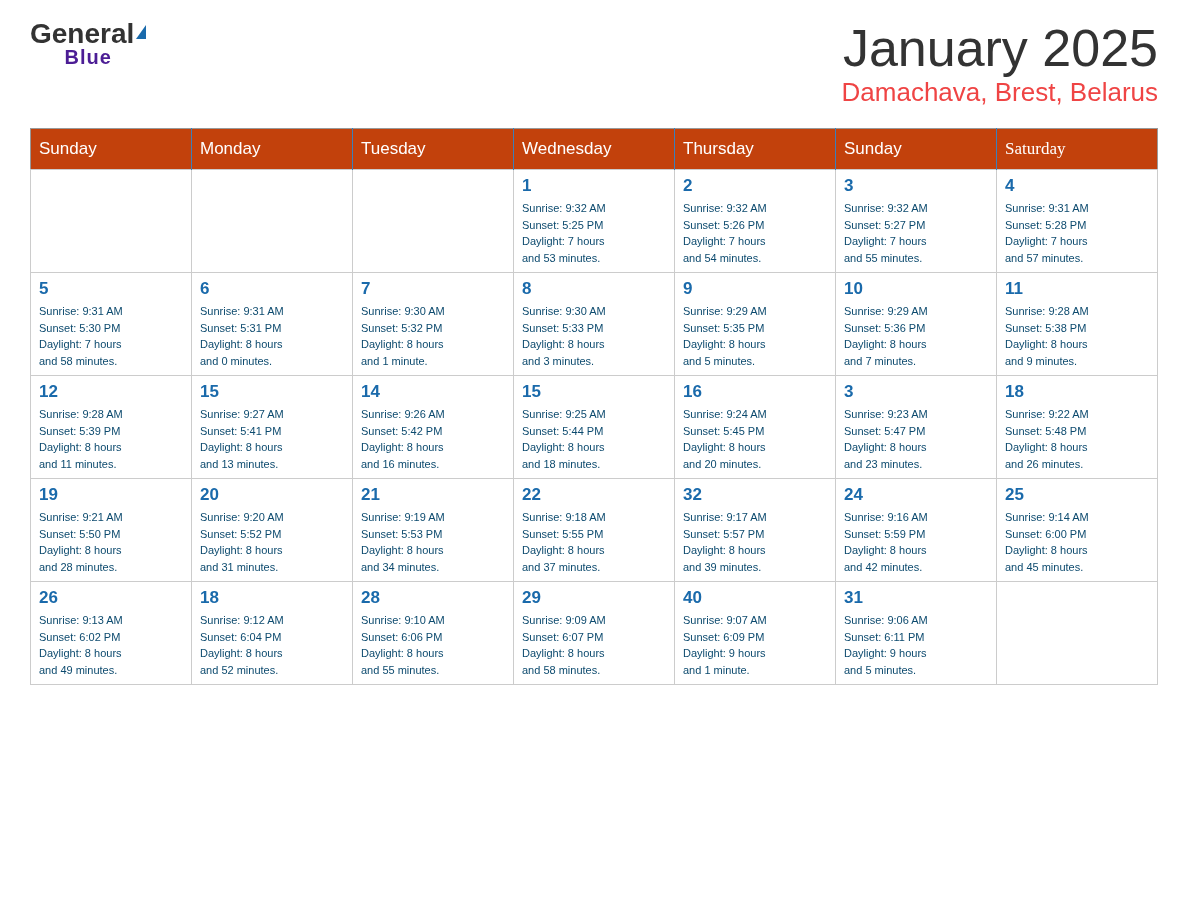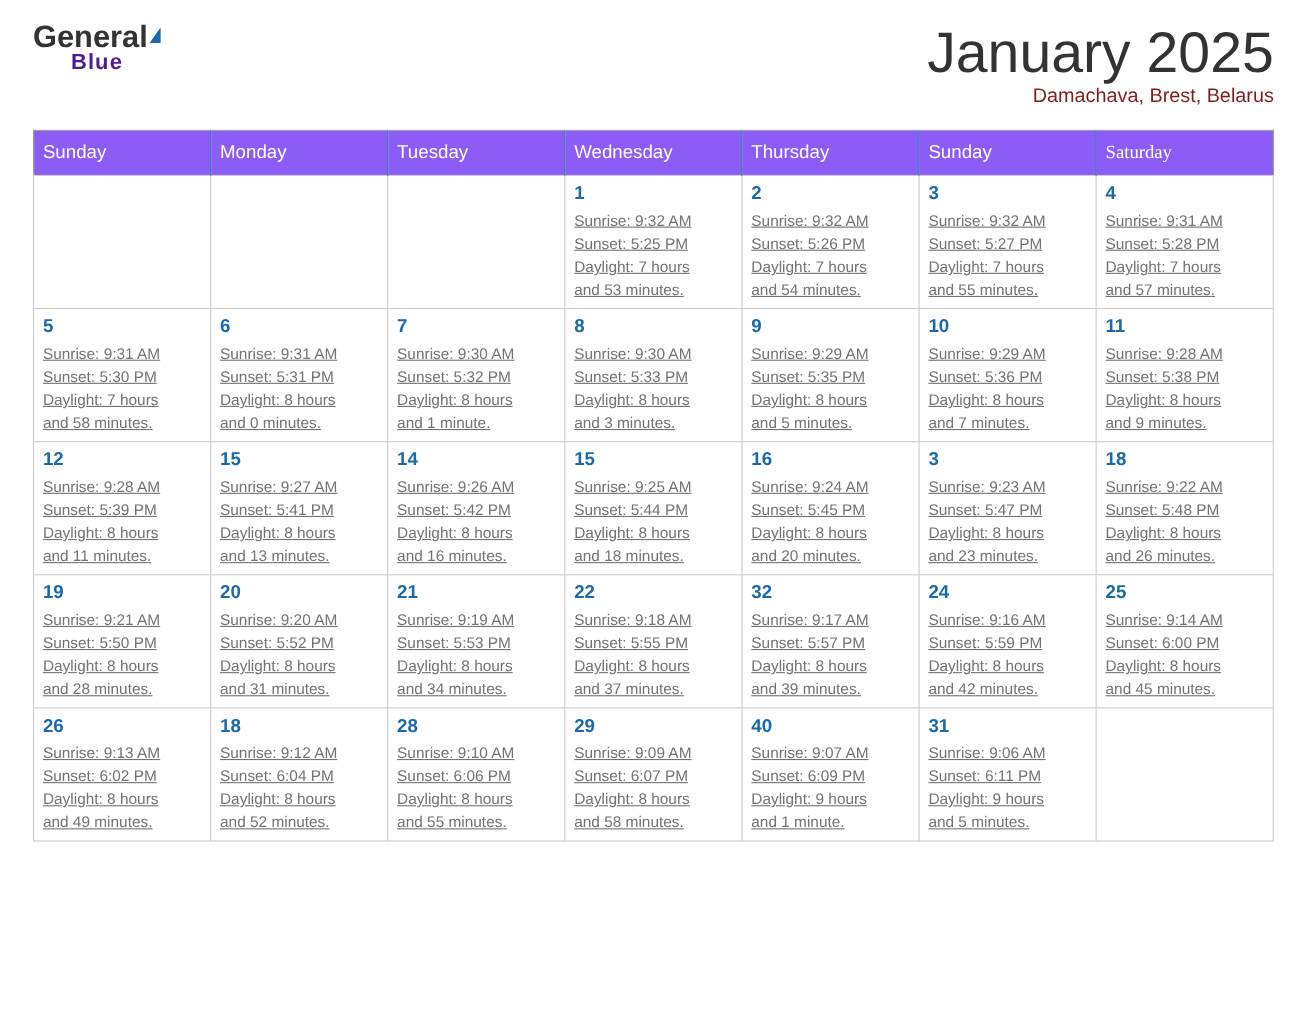--- a/index.html
+++ b/index.html
@@ -50,30 +50,30 @@
       text-align: right;
       margin-left: 32px;
     }
     .month-title {
       font-size: 52px;
       font-weight: normal;
       color: #333;
       line-height: 1.1;
     }
     .location {
-      font-size: 18px;
-      color: #7f1d1d;
+      font-size: 26px;
+      color: #ef4444;
     }
     .calendar {
       width: 100%;
       border-collapse: collapse;
       border: 1px solid #999;
     }
     .calendar thead tr th {
-      background-color: #8b5cf6;
+      background-color: #c2410c;
       color: #fff;
       padding: 10px 8px;
       text-align: left;
       font-size: 17px;
       font-weight: normal;
       border-right: 1px solid #3a7fbb;
     }
     .calendar thead tr th:last-child {
       border-right: none;
       font-family: Liberation Serif, serif;
@@ -88,24 +88,23 @@
       color: #333;
     }
     .day-number {
       font-size: 17px;
       font-weight: bold;
       color: #1a6aab;
       display: block;
       margin-bottom: 4px;
     }
     .day-info {
-      font-size: 14px;
-      color: #737373;
+      font-size: 11px;
+      color: #0c4a6e;
       line-height: 1.5;
-      text-decoration: underline;
     }
     .empty-cell {
       background: #fff;
     }
     tbody tr td:first-child .day-number,
     tbody tr td:last-child .day-number {
       color: #1a6aab;
     }
   </style>
 </head>

